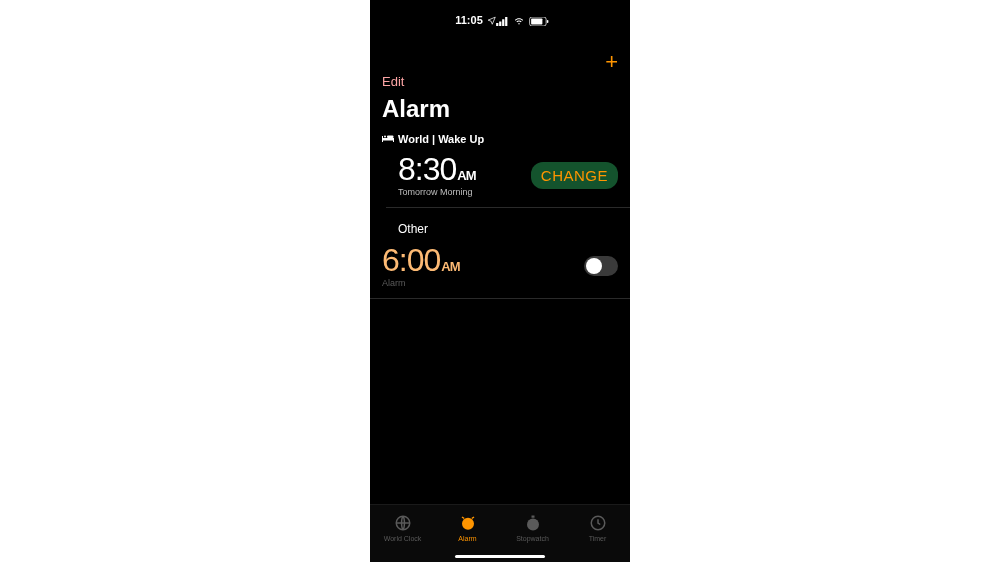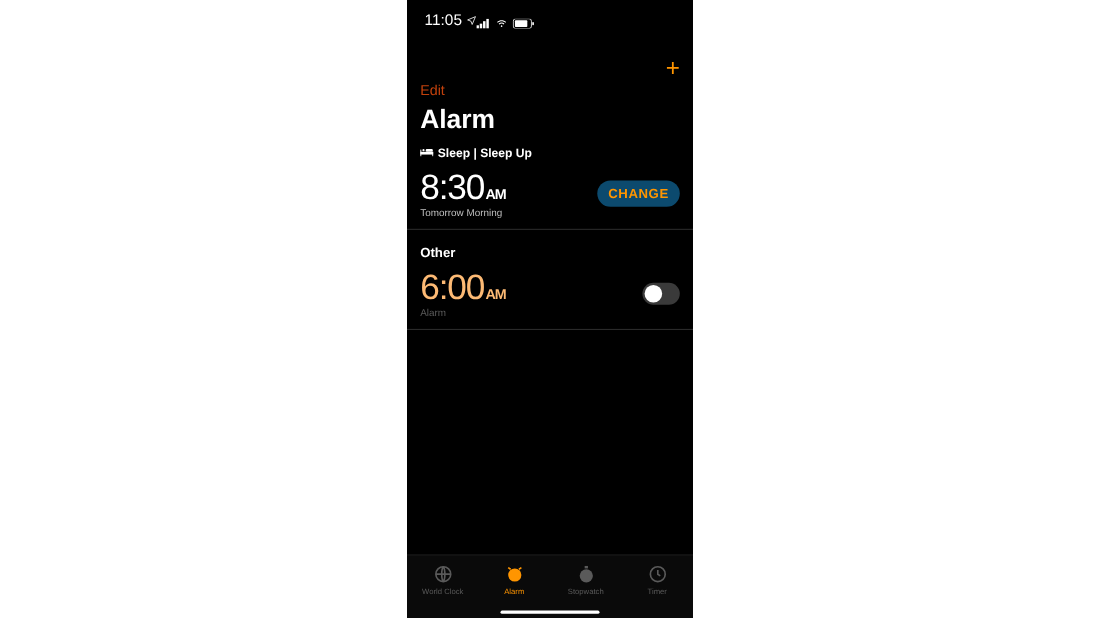--- a/index.html
+++ b/index.html
@@ -19,38 +19,38 @@
     color: #fff;
     position: relative;
     display: flex;
     flex-direction: column;
     overflow: hidden;
   }
   
   .statusbar {
     height: 26px;
     display: flex;
-    justify-content: flex-start;
+    justify-content: center;
     align-items: flex-end;
     padding: 0 12px 0 16px;
-    font-size: 14px;
-    font-weight: 400;
+    font-size: 11px;
+    font-weight: 700;
   }
   .status-left { display: flex; align-items: center; gap: 4px; }
   .status-right { display: flex; align-items: center; gap: 4px; }
   .status-right svg, .status-left svg { display: block; }
   
   .navrow {
     display: flex;
     justify-content: space-between;
     align-items: center;
     padding: 8px 12px 4px 12px;
     font-size: 13px;
   }
-  .navrow .edit { color: #c2410c; margin-top: 40px; }
+  .navrow .edit { color: #fca5a5; margin-top: 40px; }
   .navrow .plus { color: #ff9500; font-size: 22px; line-height: 18px; font-weight: 300; }
   
   .title {
     font-size: 24px;
     font-weight: 700;
     padding: 2px 12px 6px 12px;
   }
   
   .sleep-header {
     display: flex;
@@ -59,54 +59,55 @@
     padding: 4px 12px 4px 12px;
     font-size: 11px;
     font-weight: 600;
   }
   .sleep-row {
     display: flex;
     justify-content: space-between;
     align-items: center;
     padding: 4px 12px 10px 12px;
     border-bottom: 1px solid #2a2a2a;
+    margin-left: 16px;
   }
   .time-big {
     font-size: 32px;
     font-weight: 300;
     letter-spacing: -1px;
     line-height: 1;
     display: flex;
     align-items: baseline;
   }
   .ampm {
     font-size: 13px;
     font-weight: 700;
     margin-left: 1px;
   }
   .subtext {
     font-size: 9px;
     color: #bfbfbf;
     margin-top: 2px;
   }
   .change-btn {
-    background: #0c4a6e;
+    background: #14532d;
     color: #ff9500;
-    font-size: 12px;
-    font-weight: 700;
+    font-size: 15px;
+    font-weight: 400;
     letter-spacing: 0.5px;
     padding: 5px 10px;
     border-radius: 12px;
     border: none;
   }
   
   .other-header {
-    padding: 14px 12px 6px 12px;
+    padding: 14px 12px 6px 28px;
     font-size: 12px;
-    font-weight: 700;
+    font-weight: 400;
   }
   .alarm-row {
     display: flex;
     justify-content: space-between;
     align-items: center;
     padding: 2px 12px 10px 12px;
     border-bottom: 1px solid #2a2a2a;
   }
   .alarm-row .time-big { color: #fdba74; }
   .alarm-row .subtext { color: #5a5a5a; }
@@ -208,21 +209,21 @@
   <div class="sleep-header">
     <span>
       <svg width="12" height="10" viewBox="0 0 24 16" fill="#fff">
           <rect x="0" y="8" width="24" height="5"></rect>
           <rect x="0" y="4" width="2" height="12"></rect>
           <rect x="22" y="8" width="2" height="8"></rect>
           <circle cx="6" cy="5" r="2"></circle>
           <rect x="10" y="3" width="13" height="5" rx="2"></rect>
         </svg>
     </span>
-    <span>Sleep | Sleep Up</span>
+    <span>World | Wake Up</span>
   </div>
 
   <div class="sleep-row">
     <div>
       <div class="time-big">
         <span>8:30</span>
         <span class="ampm">AM</span>
       </div>
       <div class="subtext">Tomorrow Morning</div>
     </div>

